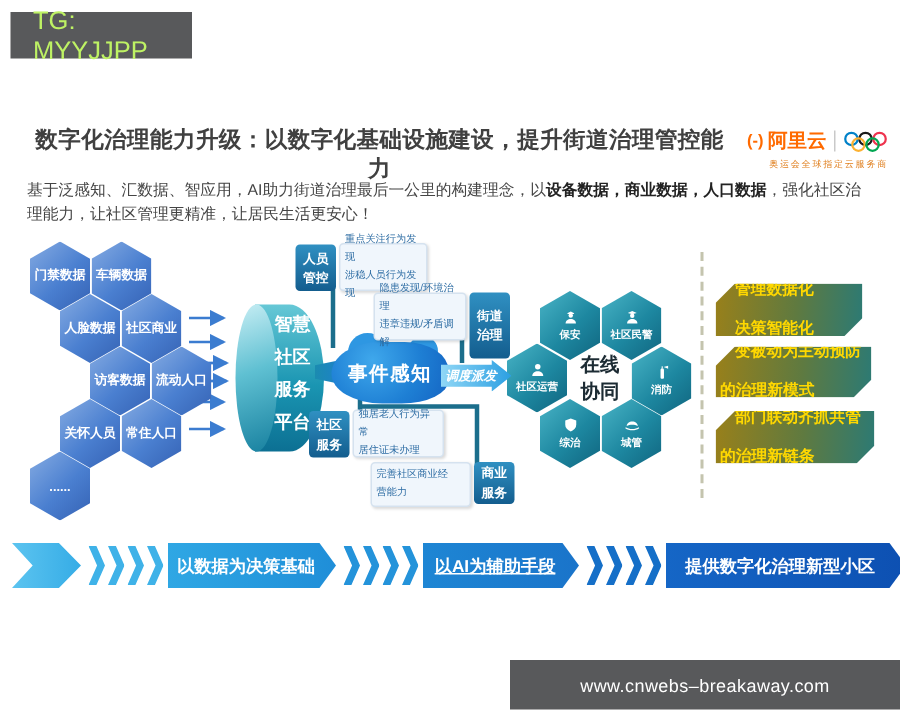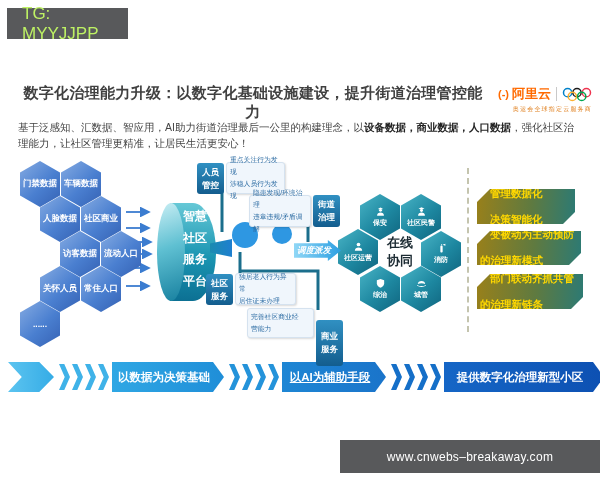--- a/index.html
+++ b/index.html
@@ -169,54 +169,55 @@
   <div class="cyl-text">
     <div>智慧</div>
     <div>社区</div>
     <div>服务</div>
     <div>平台</div>
   </div>
 
   <div class="neck"></div>
   <div class="blob-bump" style="left:232px;top:222px;width:26px;height:26px"></div>
   <div class="blob-bump" style="left:272px;top:224px;width:20px;height:20px"></div>
+  <div class="blob">事件感知</div>
   <div class="dispatch">调度派发</div>
 
   <div class="ctag" style="left:197px;top:163px;width:27px;height:31px">
     <span>人员</span>
     <span>管控</span>
   </div>
   <div class="cbox" style="left:226px;top:162px;width:59px;height:32px">
     <span>重点关注行为发现</span>
     <span>涉稳人员行为发现</span>
   </div>
 
   <div class="cbox" style="left:249px;top:195px;width:62px;height:32px">
     <span>隐患发现/环境治理</span>
     <span>违章违规/矛盾调解</span>
   </div>
-  <div class="ctag" style="left:313px;top:195px;width:27px;height:32px">
+  <div class="ctag" style="left:313px;top:195px;width:27px;height:44px">
     <span>街道</span>
     <span>治理</span>
   </div>
 
   <div class="ctag" style="left:206px;top:274px;width:27px;height:31px">
     <span>社区</span>
     <span>服务</span>
   </div>
   <div class="cbox" style="left:235px;top:273px;width:61px;height:32px">
     <span>独居老人行为异常</span>
     <span>居住证未办理</span>
   </div>
 
   <div class="cbox" style="left:247px;top:308px;width:67px;height:30px">
     <span>完善社区商业经</span>
     <span>营能力</span>
   </div>
-  <div class="ctag" style="left:316px;top:320px;width:27px;height:46px">
+  <div class="ctag" style="left:316px;top:308px;width:27px;height:28px">
     <span>商业</span>
     <span>服务</span>
   </div>
 
   <div class="hext" style="left:360px;top:194px">
     <svg viewBox="0 0 24 24">
         <path d="M7 6l5-2.5L17 6l-.5 1.2h-9z"></path>
         <circle cx="12" cy="9.5" r="3.2"></circle>
         <path d="M4.5 21c0-4.2 3.4-6.6 7.5-6.6s7.5 2.4 7.5 6.6z"></path>
       </svg>

